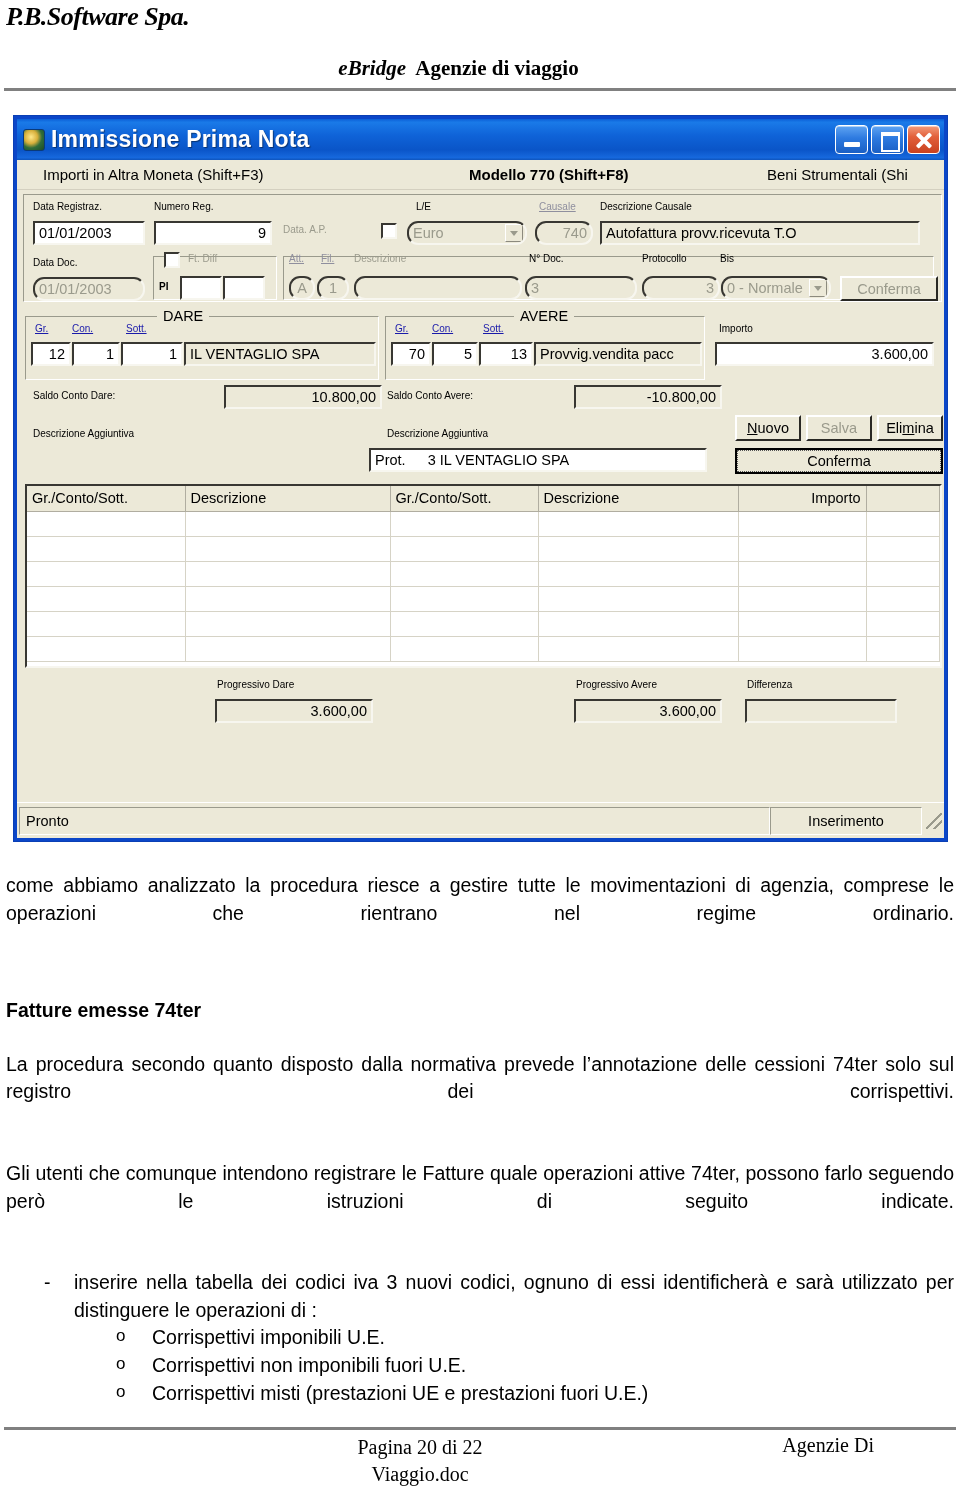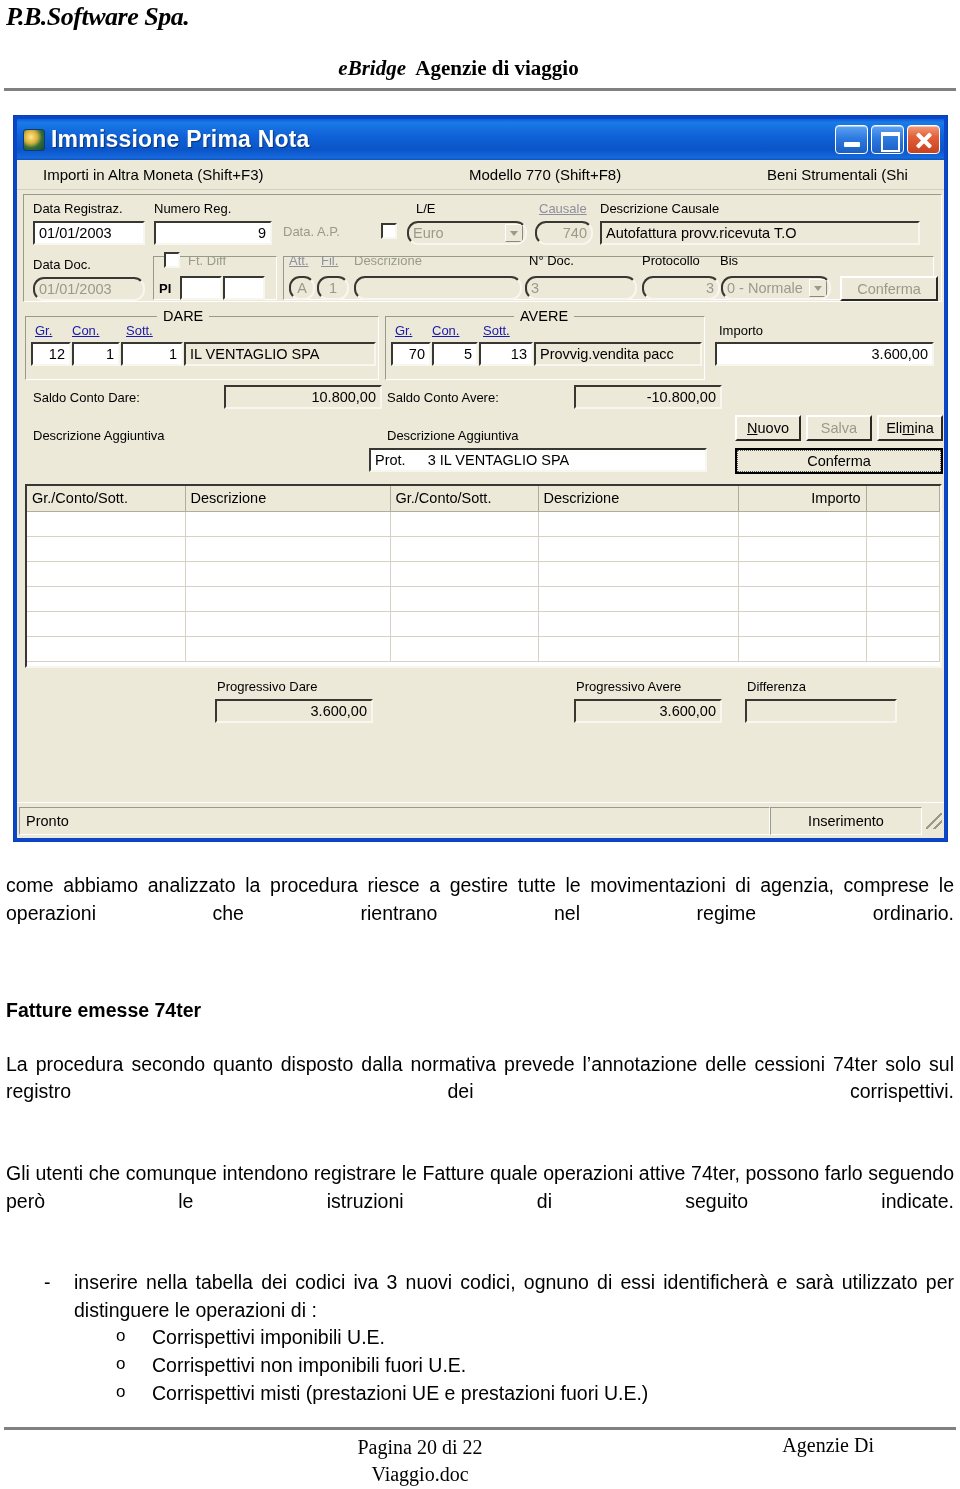--- a/index.html
+++ b/index.html
@@ -110,33 +110,33 @@
     border-bottom:1px solid #d4d0c0;
     display:flex; align-items:center;
     font-size:15px;
     color:#000;
     overflow:hidden;
     white-space:nowrap;
   }
   .menubar .mi { padding:0 0 0 0; position:absolute; }
   .menubar-inner { position:relative; width:100%; height:100%; }
   .menubar-inner .mi:nth-child(1){ left:26px; top:6px; }
-  .menubar-inner .mi:nth-child(2){ left:452px; top:6px; }
+  .menubar-inner .mi:nth-child(2){ left:452px; top:6px;font-weight:bold; }
   .menubar-inner .mi:nth-child(3){ left:750px; top:6px; }
 
   .client {
     flex:1 1 auto;
     background:#ece9d8;
     padding:3px 0 0 0;
     position:relative;
     overflow:hidden;
   }
 
   
-  .lbl { font-size:13px; color:#000; white-space:nowrap; line-height:1;text-align:right; }
+  .lbl { font-size:10px; color:#000; white-space:nowrap; line-height:1;text-align:right; }
   .lbl.dis { color:#9a9a8c; }
   .lbl.link { color:#1a1aaa; text-decoration:underline; }
   .lbl.link.dis { color:#8f8f9e; text-decoration:underline; }
 
   .fld {
     background:#ffffff;
     border:2px inset #b9b6a8;
     border-top-color:#8c8a7e; border-left-color:#8c8a7e;
     border-right-color:#f7f6ef; border-bottom-color:#f7f6ef;
     font-size:14.5px; color:#000;

